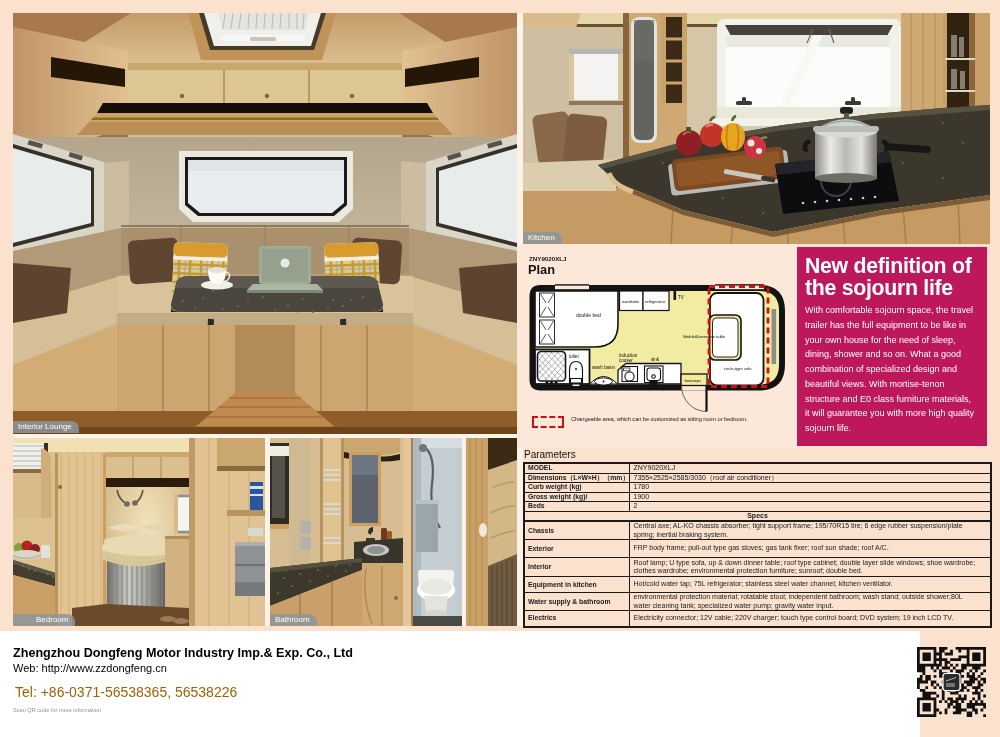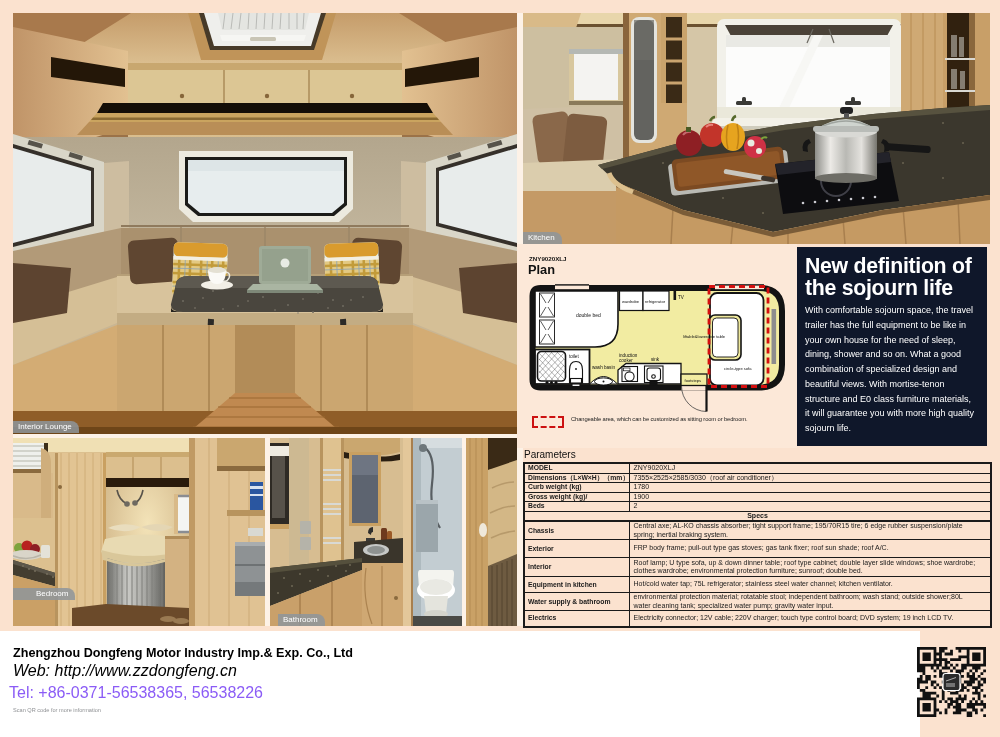--- a/index.html
+++ b/index.html
@@ -612,21 +612,21 @@
 
 <path d="M59 170 L93 166 L176 170 L176 188 H59 Z" fill="#6b4a2a"></path>
 
 <g fill="#9a7a52">
         <ellipse cx="155" cy="181" rx="8" ry="3"></ellipse>
         <ellipse cx="168" cy="183" rx="8" ry="3"></ellipse>
       </g>
 </svg>
 </div>
 
-<div class="badge" style="left:13px;top:588px;padding-left:23px;">Bedroom</div>
+<div class="badge" style="left:13px;top:614px;padding-left:23px;">Bedroom</div>
 
 <div class="abs" style="left:270px;top:438px;width:192px;height:188px;background:#cfb286;" id="ph4">
 <svg width="192" height="188" viewBox="0 0 192 188" xmlns="http://www.w3.org/2000/svg">
 
 <rect x="0" y="0" width="192" height="188" fill="#d7bd91"></rect>
 
 <g>
         <rect x="0" y="5" width="19" height="84" fill="#2e2a24"></rect>
         <rect x="2" y="10" width="13" height="70" fill="#57524a"></rect>
         <rect x="0" y="8" width="19" height="10" fill="#efece2"></rect>
@@ -732,21 +732,21 @@
         <ellipse cx="166" cy="152" rx="19" ry="11" fill="#ffffff"></ellipse>
         <ellipse cx="166" cy="149" rx="16" ry="8" fill="#e9e9e3"></ellipse>
         <path d="M154 158 h24 l-2 18 h-20 Z" fill="#e4e4dd"></path>
         <ellipse cx="166" cy="176" rx="12" ry="4" fill="#d4d4cc"></ellipse>
       </g>
 
 <rect x="143" y="178" width="49" height="10" fill="#4a4a46"></rect>
 </svg>
 </div>
 
-<div class="badge" style="left:278px;top:614px;">Bathroom</div>
+<div class="badge" style="left:270px;top:614px;">Bathroom</div>
 
 <div class="abs" style="left:466px;top:438px;width:51px;height:188px;background:#caa572;" id="ph5">
 <svg width="51" height="188" viewBox="0 0 51 188" xmlns="http://www.w3.org/2000/svg">
 
 <rect x="0" y="0" width="51" height="188" fill="#caa468"></rect>
 
 <g>
         <rect x="0" y="0" width="22" height="188" fill="#c9a166"></rect>
         <path d="M4 0 V188 M10 0 V188 M16 0 V188" stroke="#b38b52" stroke-width="1"></path>
         <ellipse cx="17" cy="92" rx="4" ry="7" fill="#efe8da"></ellipse>
@@ -888,21 +888,21 @@
 <rect x="248.5" y="29" width="4.6" height="55" fill="#8d8d8d"></rect>
 
 <rect x="186" y="6.5" width="59" height="100" fill="none" stroke="#d40f0f" stroke-width="2.8" stroke-dasharray="6 4"></rect>
 </svg>
 </div>
 
 <div class="abs" style="left:532px;top:416px;width:28px;height:8px;border:2px dashed #cc1111;background:#fce8d8;"></div>
 
 <div class="abs" style="left:571px;top:416px;font-size:5.8px;letter-spacing:-0.12px;color:#222;white-space:nowrap;">Changeable area, which can be customized as sitting room or bedroom.</div>
 
-<div class="abs" style="left:797px;top:247px;width:190px;height:199px;background:#0f172a;color:#fff;">
+<div class="abs" style="left:797px;top:247px;width:190px;height:199px;background:#be185d;color:#fff;">
 
   <div style="position:absolute;left:8px;top:9px;font-size:21.3px;font-weight:bold;line-height:21.6px;letter-spacing:-0.3px;white-space:nowrap;">New definition of<br>the sojourn life</div>
 
   <div style="position:absolute;left:8px;top:56px;width:180px;font-size:9px;line-height:14.75px;white-space:nowrap;">With comfortable sojourn space, the travel<br>trailer has the full equipment to be like in<br>your own house for the need of sleep,<br>dining, shower and so on. What a good<br>combination of specialized design and<br>beautiful views. With mortise-tenon<br>structure and E0 class furniture materials,<br>it will guarantee you with more high quality<br>sojourn life.</div>
 </div>
 
 <div class="abs" style="left:524px;top:449px;font-size:10px;font-weight:normal;color:#111;">Parameters</div>
 
 <div class="abs" style="left:523px;top:462px;width:467px;" id="params">
 <table style="border-collapse:collapse;width:467px;table-layout:fixed;font-size:7px;color:#1a1a1a;">
@@ -965,23 +965,23 @@
  #params table{border:2px solid #1a1a1a;}
  #params td{border:1px solid #1a1a1a;padding:0;vertical-align:middle;line-height:1.22;overflow:hidden;}
  #params td.tl{font-weight:bold;padding-left:3px;white-space:nowrap;font-size:6.8px;}
  #params td.tr{padding-left:4px;padding-right:10px;}
 </style>
 
 <div class="abs" style="left:0;top:631px;width:920px;height:106px;background:#ffffff;">
 
   <div style="position:absolute;left:13px;top:14.5px;font-size:12.6px;font-weight:bold;color:#000;">Zhengzhou Dongfeng Motor Industry Imp.&amp; Exp. Co., Ltd</div>
 
-  <div style="position:absolute;left:13px;top:31px;font-size:16px;color:#000;font-style:italic;">Web: http://www.zzdongfeng.cn</div>
-
-  <div style="position:absolute;left:9px;top:52.5px;font-size:16px;color:#8b5cf6;letter-spacing:0px;">Tel: +86-0371-56538365, 56538226</div>
+  <div style="position:absolute;left:13px;top:31px;font-size:11px;color:#000;">Web: http://www.zzdongfeng.cn</div>
+
+  <div style="position:absolute;left:15px;top:52.5px;font-size:14px;color:#a16207;letter-spacing:0px;">Tel: +86-0371-56538365, 56538226</div>
 
   <div style="position:absolute;left:13px;top:76px;font-size:5.6px;color:#8f9194;">Scan QR code for more information</div>
 
   <div style="position:absolute;left:917px;top:16px;width:69px;height:70px;" id="qr">
   <svg width="69" height="70" viewBox="0 0 69 70" xmlns="http://www.w3.org/2000/svg">
         <path fill="#111" d="M0.0 0.0h19.3v2.8h-19.3zM22.1 0.0h8.3v2.8h-8.3zM38.6 0.0h30.4v2.8h-30.4zM0.0 2.8h2.8v2.8h-2.8zM16.6 2.8h2.8v2.8h-2.8zM22.1 2.8h5.5v2.8h-5.5zM33.1 2.8h2.8v2.8h-2.8zM41.4 2.8h2.8v2.8h-2.8zM49.7 2.8h2.8v2.8h-2.8zM66.2 2.8h2.8v2.8h-2.8zM0.0 5.6h2.8v2.8h-2.8zM5.5 5.6h8.3v2.8h-8.3zM16.6 5.6h8.3v2.8h-8.3zM27.6 5.6h8.3v2.8h-8.3zM49.7 5.6h2.8v2.8h-2.8zM55.2 5.6h8.3v2.8h-8.3zM66.2 5.6h2.8v2.8h-2.8zM0.0 8.4h2.8v2.8h-2.8zM5.5 8.4h8.3v2.8h-8.3zM16.6 8.4h2.8v2.8h-2.8zM22.1 8.4h2.8v2.8h-2.8zM41.4 8.4h11.0v2.8h-11.0zM55.2 8.4h8.3v2.8h-8.3zM66.2 8.4h2.8v2.8h-2.8zM0.0 11.2h2.8v2.8h-2.8zM5.5 11.2h8.3v2.8h-8.3zM16.6 11.2h13.8v2.8h-13.8zM33.1 11.2h11.0v2.8h-11.0zM49.7 11.2h2.8v2.8h-2.8zM55.2 11.2h8.3v2.8h-8.3zM66.2 11.2h2.8v2.8h-2.8zM0.0 14.0h2.8v2.8h-2.8zM16.6 14.0h2.8v2.8h-2.8zM22.1 14.0h2.8v2.8h-2.8zM27.6 14.0h5.5v2.8h-5.5zM49.7 14.0h2.8v2.8h-2.8zM66.2 14.0h2.8v2.8h-2.8zM0.0 16.8h24.8v2.8h-24.8zM27.6 16.8h2.8v2.8h-2.8zM33.1 16.8h2.8v2.8h-2.8zM38.6 16.8h2.8v2.8h-2.8zM44.2 16.8h24.8v2.8h-24.8zM0.0 19.6h8.3v2.8h-8.3zM13.8 19.6h2.8v2.8h-2.8zM19.3 19.6h2.8v2.8h-2.8zM24.8 19.6h8.3v2.8h-8.3zM35.9 19.6h2.8v2.8h-2.8zM44.2 19.6h5.5v2.8h-5.5zM55.2 19.6h8.3v2.8h-8.3zM0.0 22.4h8.3v2.8h-8.3zM16.6 22.4h2.8v2.8h-2.8zM22.1 22.4h2.8v2.8h-2.8zM33.1 22.4h2.8v2.8h-2.8zM38.6 22.4h8.3v2.8h-8.3zM52.4 22.4h2.8v2.8h-2.8zM58.0 22.4h2.8v2.8h-2.8zM66.2 22.4h2.8v2.8h-2.8zM5.5 25.2h2.8v2.8h-2.8zM22.1 25.2h8.3v2.8h-8.3zM38.6 25.2h5.5v2.8h-5.5zM49.7 25.2h2.8v2.8h-2.8zM55.2 25.2h2.8v2.8h-2.8zM63.5 25.2h2.8v2.8h-2.8zM2.8 28.0h2.8v2.8h-2.8zM8.3 28.0h5.5v2.8h-5.5zM16.6 28.0h2.8v2.8h-2.8zM22.1 28.0h5.5v2.8h-5.5zM33.1 28.0h2.8v2.8h-2.8zM38.6 28.0h8.3v2.8h-8.3zM49.7 28.0h8.3v2.8h-8.3zM60.7 28.0h2.8v2.8h-2.8zM0.0 30.8h5.5v2.8h-5.5zM8.3 30.8h5.5v2.8h-5.5zM30.4 30.8h13.8v2.8h-13.8zM52.4 30.8h8.3v2.8h-8.3zM63.5 30.8h5.5v2.8h-5.5zM0.0 33.6h11.0v2.8h-11.0zM13.8 33.6h5.5v2.8h-5.5zM24.8 33.6h2.8v2.8h-2.8zM41.4 33.6h2.8v2.8h-2.8zM46.9 33.6h11.0v2.8h-11.0zM60.7 33.6h2.8v2.8h-2.8zM66.2 33.6h2.8v2.8h-2.8zM0.0 36.4h2.8v2.8h-2.8zM13.8 36.4h2.8v2.8h-2.8zM19.3 36.4h2.8v2.8h-2.8zM33.1 36.4h2.8v2.8h-2.8zM44.2 36.4h2.8v2.8h-2.8zM49.7 36.4h5.5v2.8h-5.5zM60.7 36.4h5.5v2.8h-5.5zM0.0 39.2h2.8v2.8h-2.8zM8.3 39.2h2.8v2.8h-2.8zM16.6 39.2h2.8v2.8h-2.8zM22.1 39.2h2.8v2.8h-2.8zM27.6 39.2h5.5v2.8h-5.5zM35.9 39.2h5.5v2.8h-5.5zM44.2 39.2h5.5v2.8h-5.5zM55.2 39.2h8.3v2.8h-8.3zM2.8 42.0h5.5v2.8h-5.5zM24.8 42.0h2.8v2.8h-2.8zM30.4 42.0h2.8v2.8h-2.8zM38.6 42.0h8.3v2.8h-8.3zM49.7 42.0h2.8v2.8h-2.8zM58.0 42.0h2.8v2.8h-2.8zM63.5 42.0h2.8v2.8h-2.8zM5.5 44.8h13.8v2.8h-13.8zM24.8 44.8h2.8v2.8h-2.8zM33.1 44.8h8.3v2.8h-8.3zM55.2 44.8h8.3v2.8h-8.3zM5.5 47.6h8.3v2.8h-8.3zM19.3 47.6h2.8v2.8h-2.8zM24.8 47.6h2.8v2.8h-2.8zM41.4 47.6h2.8v2.8h-2.8zM46.9 47.6h2.8v2.8h-2.8zM60.7 47.6h2.8v2.8h-2.8zM66.2 47.6h2.8v2.8h-2.8zM0.0 50.4h19.3v2.8h-19.3zM24.8 50.4h2.8v2.8h-2.8zM30.4 50.4h5.5v2.8h-5.5zM38.6 50.4h11.0v2.8h-11.0zM55.2 50.4h2.8v2.8h-2.8zM60.7 50.4h2.8v2.8h-2.8zM0.0 53.2h2.8v2.8h-2.8zM16.6 53.2h2.8v2.8h-2.8zM22.1 53.2h2.8v2.8h-2.8zM27.6 53.2h2.8v2.8h-2.8zM33.1 53.2h8.3v2.8h-8.3zM44.2 53.2h2.8v2.8h-2.8zM52.4 53.2h2.8v2.8h-2.8zM58.0 53.2h2.8v2.8h-2.8zM63.5 53.2h2.8v2.8h-2.8zM0.0 56.0h2.8v2.8h-2.8zM5.5 56.0h8.3v2.8h-8.3zM16.6 56.0h2.8v2.8h-2.8zM30.4 56.0h5.5v2.8h-5.5zM38.6 56.0h5.5v2.8h-5.5zM49.7 56.0h19.3v2.8h-19.3zM0.0 58.8h2.8v2.8h-2.8zM5.5 58.8h8.3v2.8h-8.3zM16.6 58.8h2.8v2.8h-2.8zM30.4 58.8h2.8v2.8h-2.8zM35.9 58.8h8.3v2.8h-8.3zM49.7 58.8h8.3v2.8h-8.3zM66.2 58.8h2.8v2.8h-2.8zM0.0 61.6h2.8v2.8h-2.8zM5.5 61.6h8.3v2.8h-8.3zM16.6 61.6h5.5v2.8h-5.5zM27.6 61.6h2.8v2.8h-2.8zM38.6 61.6h11.0v2.8h-11.0zM55.2 61.6h5.5v2.8h-5.5zM63.5 61.6h2.8v2.8h-2.8zM0.0 64.4h2.8v2.8h-2.8zM16.6 64.4h2.8v2.8h-2.8zM22.1 64.4h2.8v2.8h-2.8zM27.6 64.4h2.8v2.8h-2.8zM35.9 64.4h8.3v2.8h-8.3zM49.7 64.4h5.5v2.8h-5.5zM58.0 64.4h2.8v2.8h-2.8zM0.0 67.2h19.3v2.8h-19.3zM49.7 67.2h5.5v2.8h-5.5zM66.2 67.2h2.8v2.8h-2.8z"></path>
         <rect x="26" y="26.5" width="17" height="17" rx="2.5" fill="#2b2b2b" stroke="#fff" stroke-width="1.2"></rect>
         <path d="M29 34 L39 30.5" stroke="#cfcfcf" stroke-width="0.8" fill="none"></path>
         <rect x="29" y="36.5" width="9" height="1" fill="#bbb"></rect>
         <rect x="29" y="38.5" width="9" height="1" fill="#bbb"></rect>

